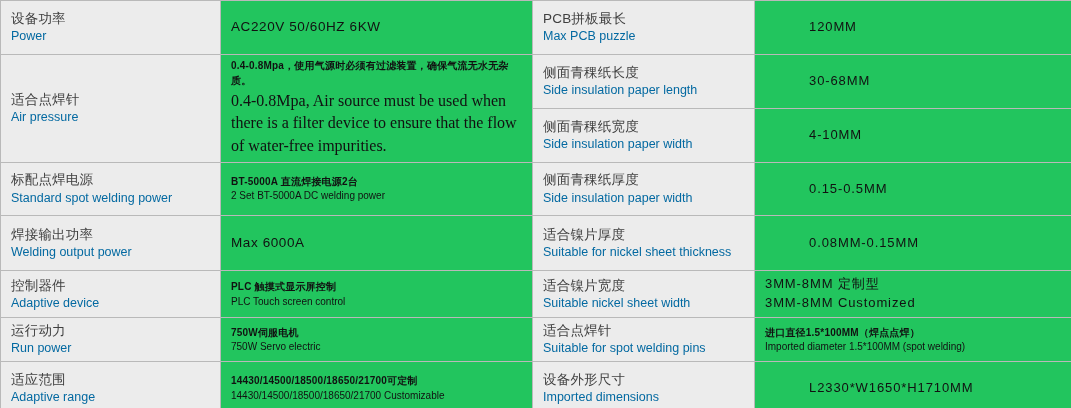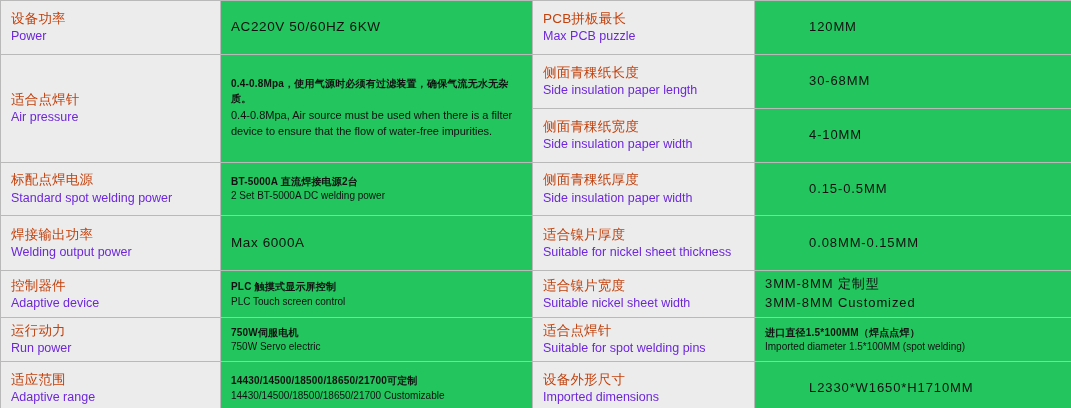--- a/index.html
+++ b/index.html
@@ -38,39 +38,40 @@
 
   td.label {
     background: #ececec;
   }
   td.value {
     background: #22c55e;
   }
   .cn {
     font-size: 13.5px;
     line-height: 1.35;
-    color: #c2410c;
+    color: #404040;
     letter-spacing: 0.2px;
   }
   .en {
     font-size: 12.5px;
     line-height: 1.35;
-    color: #6d28d9;
+    color: #0369a1;
   }
   .val-cn {
     font-size: 10px;
     line-height: 1.45;
     color: #111;
     letter-spacing: 0.2px;
     font-weight: bold;
   }
   .val-en {
-    font-size: 11px;
+    font-size: 16px;
     line-height: 1.4;
     color: #111;
+    font-family: Liberation Serif, serif;
   }
   .val-en-sm {
     font-size: 10px;
     line-height: 1.35;
     color: #111;
   }
   .val-single {
     font-size: 13.5px;
     line-height: 1.4;
     color: #111;

